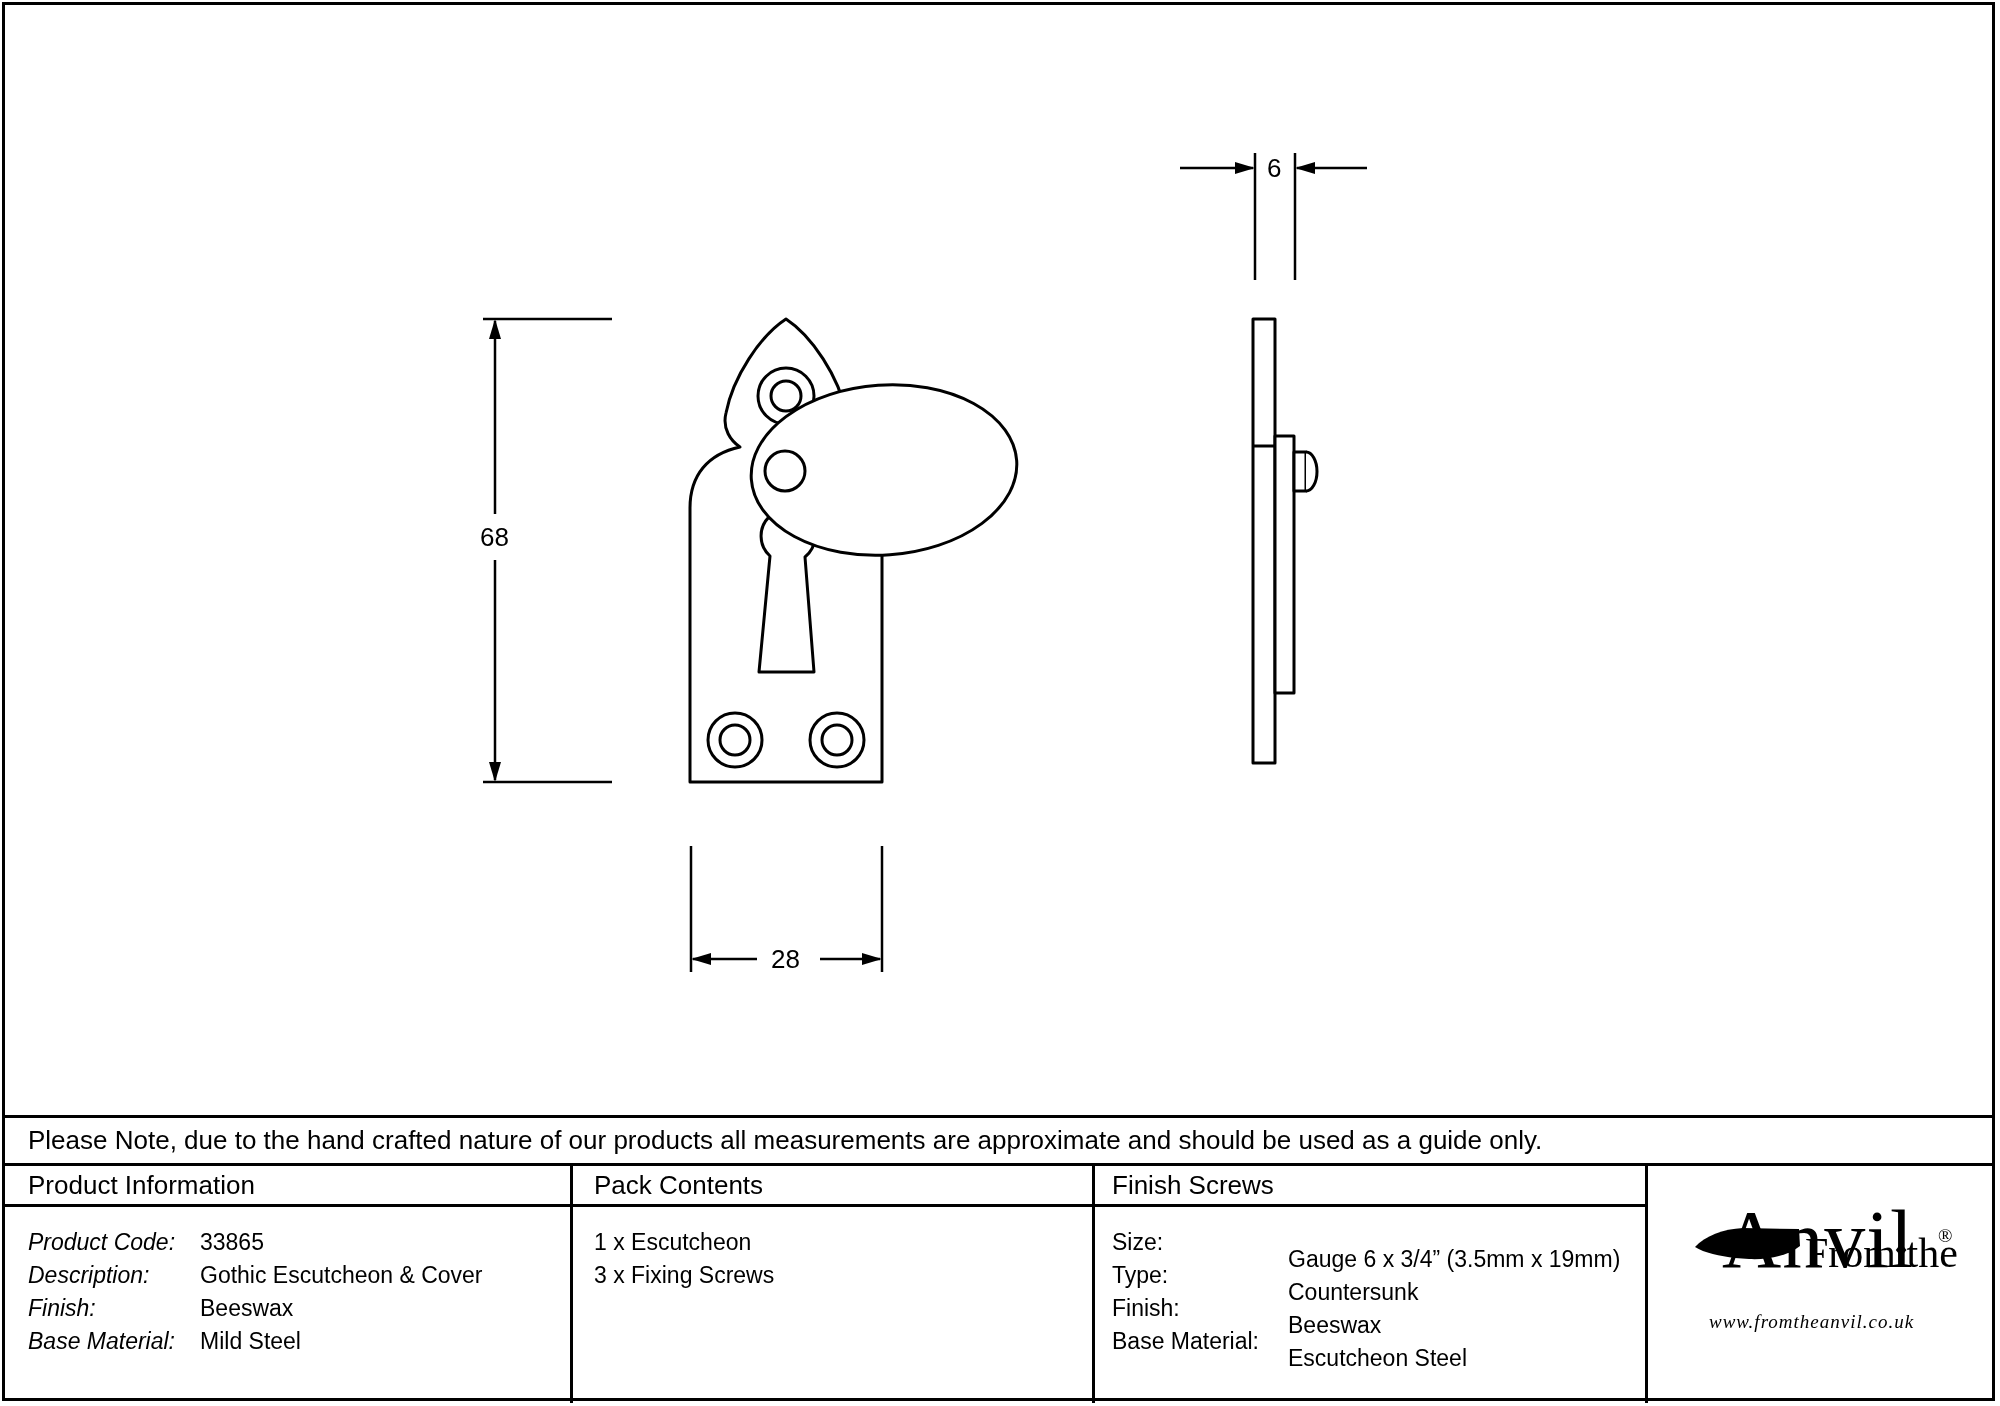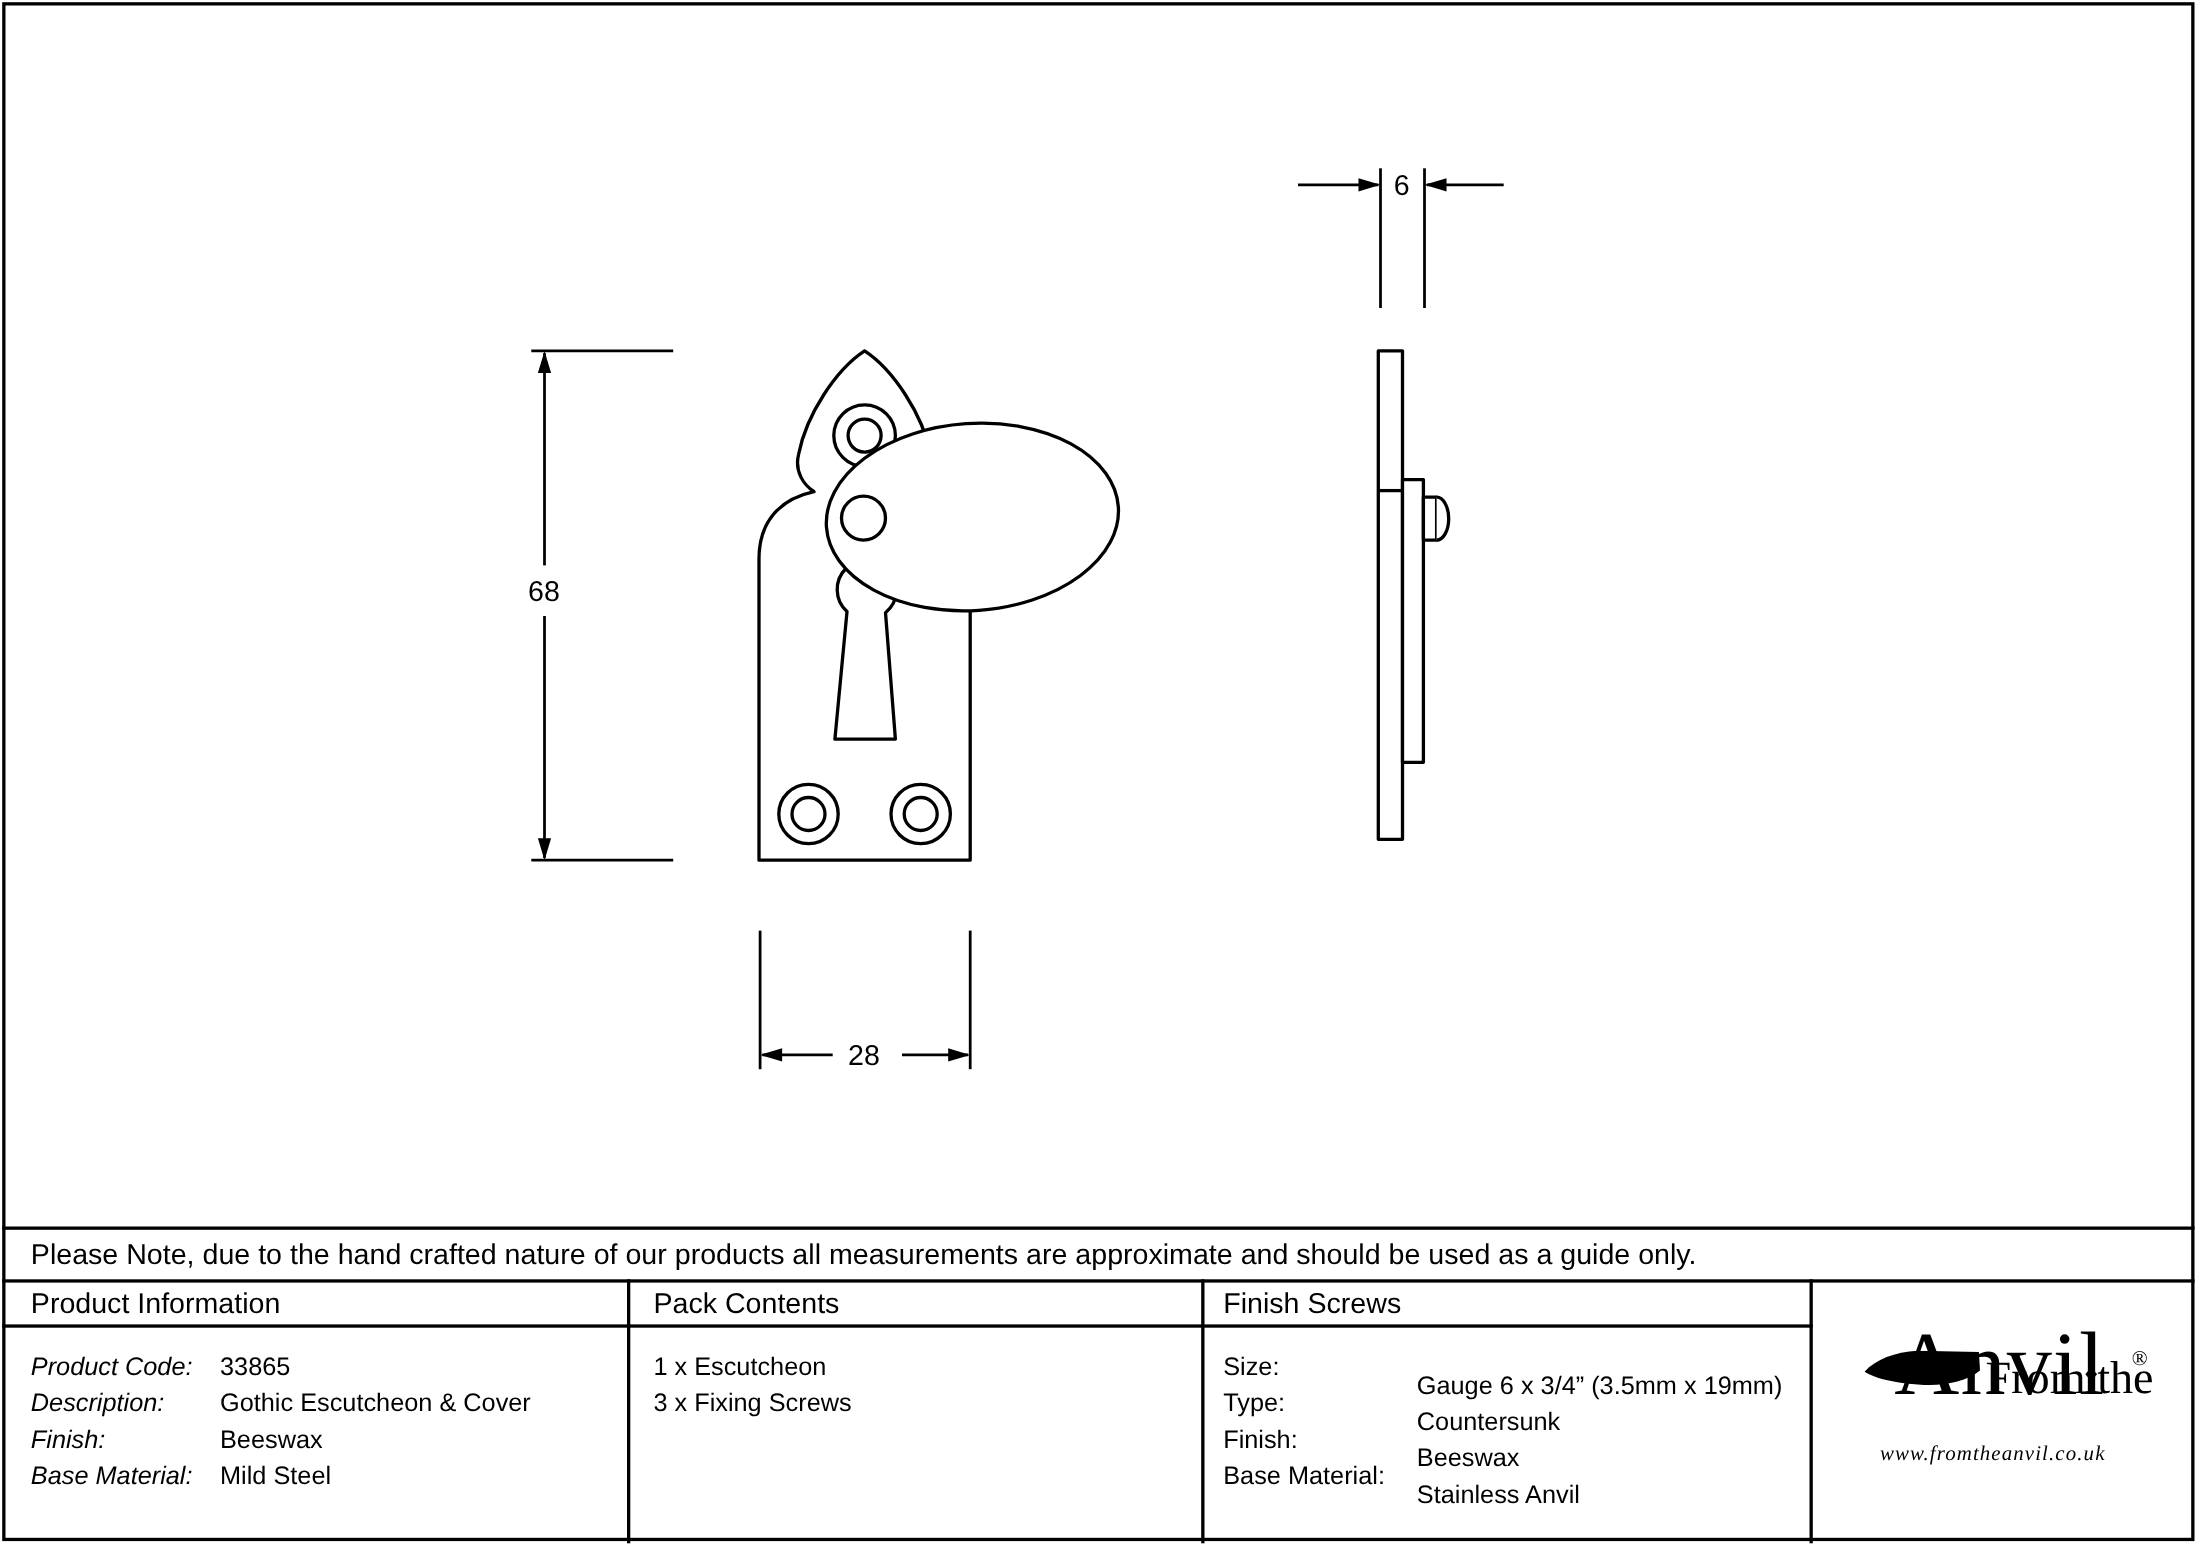--- a/index.html
+++ b/index.html
@@ -124,21 +124,21 @@
   <div class="col" style="left:1112px;top:1226px;">
     <div>Size:</div>
     <div>Type:</div>
     <div>Finish:</div>
     <div>Base Material:</div>
   </div>
   <div class="col" style="left:1288px;top:1226px;margin-top:17px;">
     <div>Gauge 6 x 3/4” (3.5mm x 19mm)</div>
     <div>Countersunk</div>
     <div>Beeswax</div>
-    <div>Stainless Anvil</div>
+    <div>Escutcheon Steel</div>
   </div>
 
   <div id="logo-box">
     <svg id="anvil-icon-svg" width="110" height="34" viewBox="0 0 110 34">
       <path d="M 0 19 C 10 8 28 1 48 0 L 104 1 L 105 18 C 93 28 72 32 54 31 L 40 30 C 25 28 9 25 0 19 Z" fill="#000"></path>
     </svg>
     <div id="brand-word" class="serif">Anvil</div>
     <div id="logo-tagline" class="serif">From the</div>
     <div id="logo-diamond">♦</div>
     <div id="logo-reg" class="serif">®</div>

